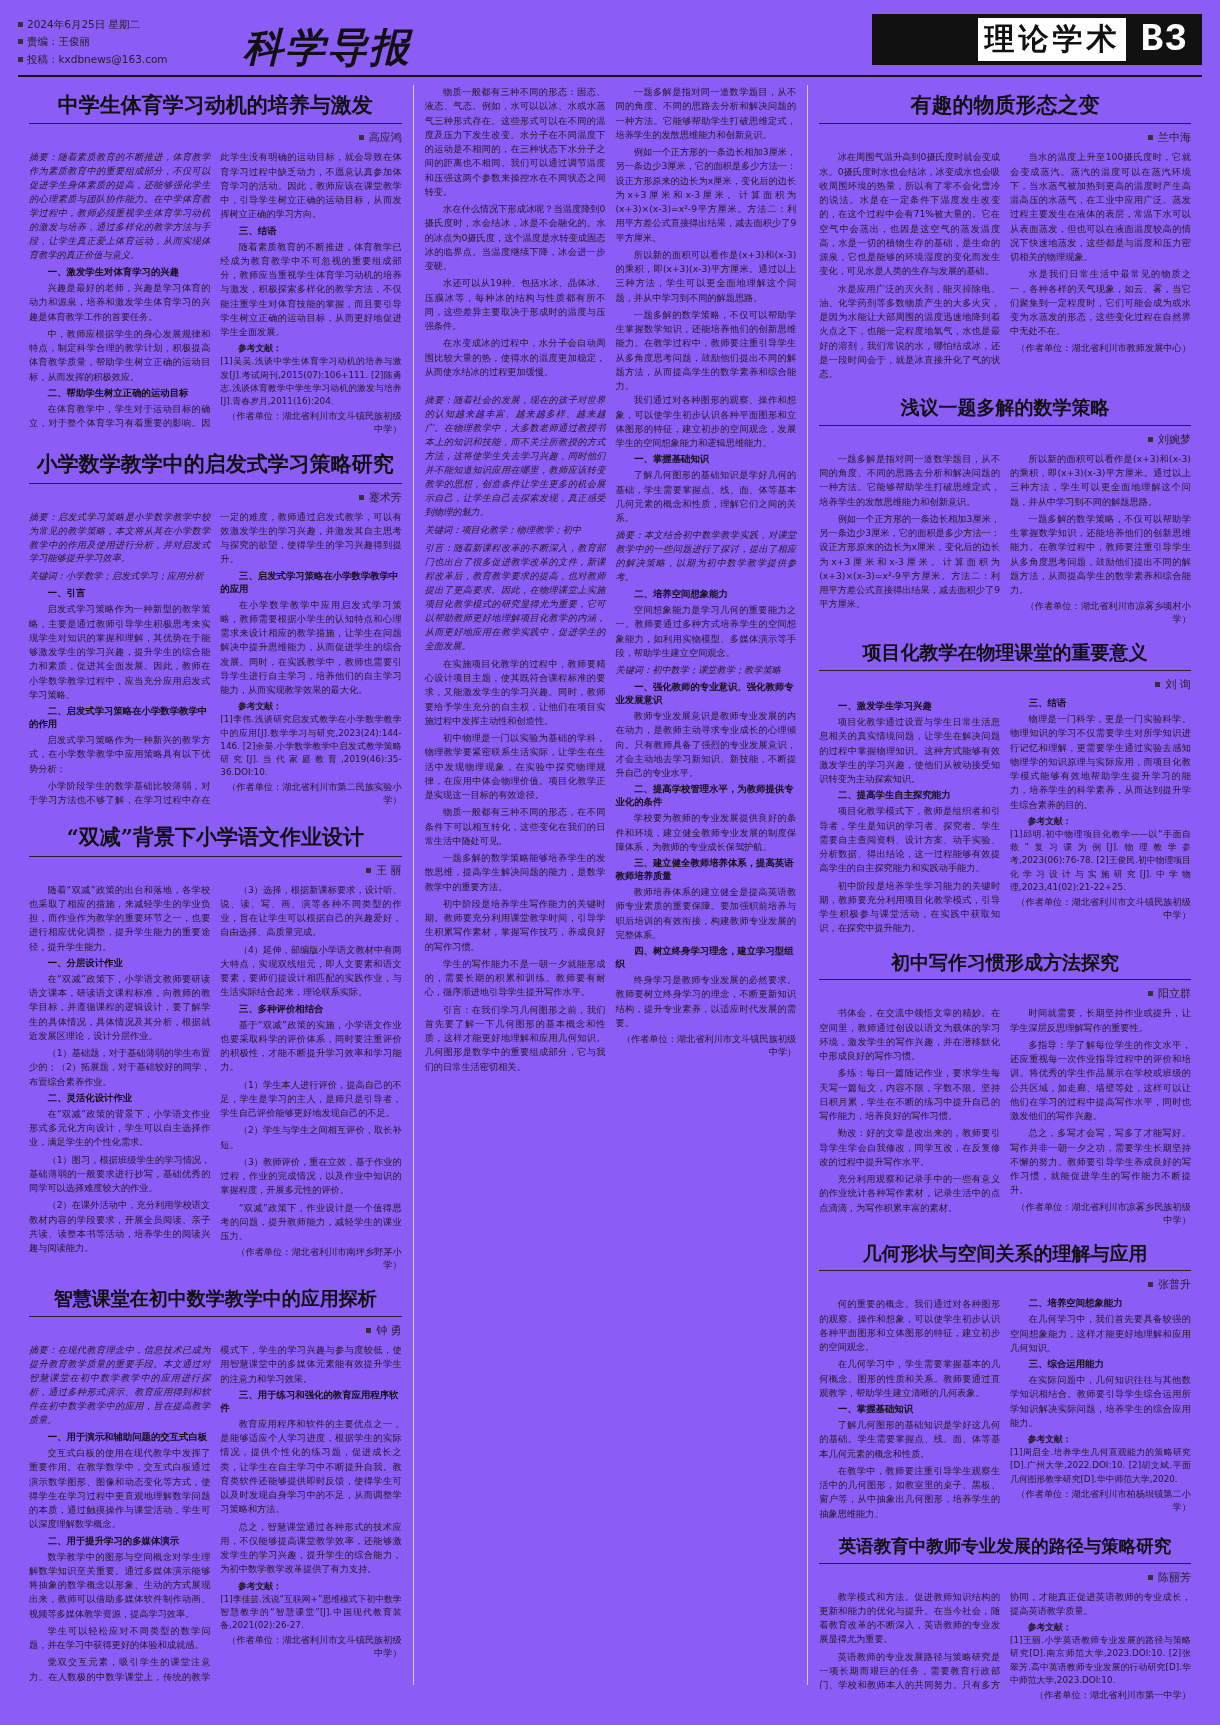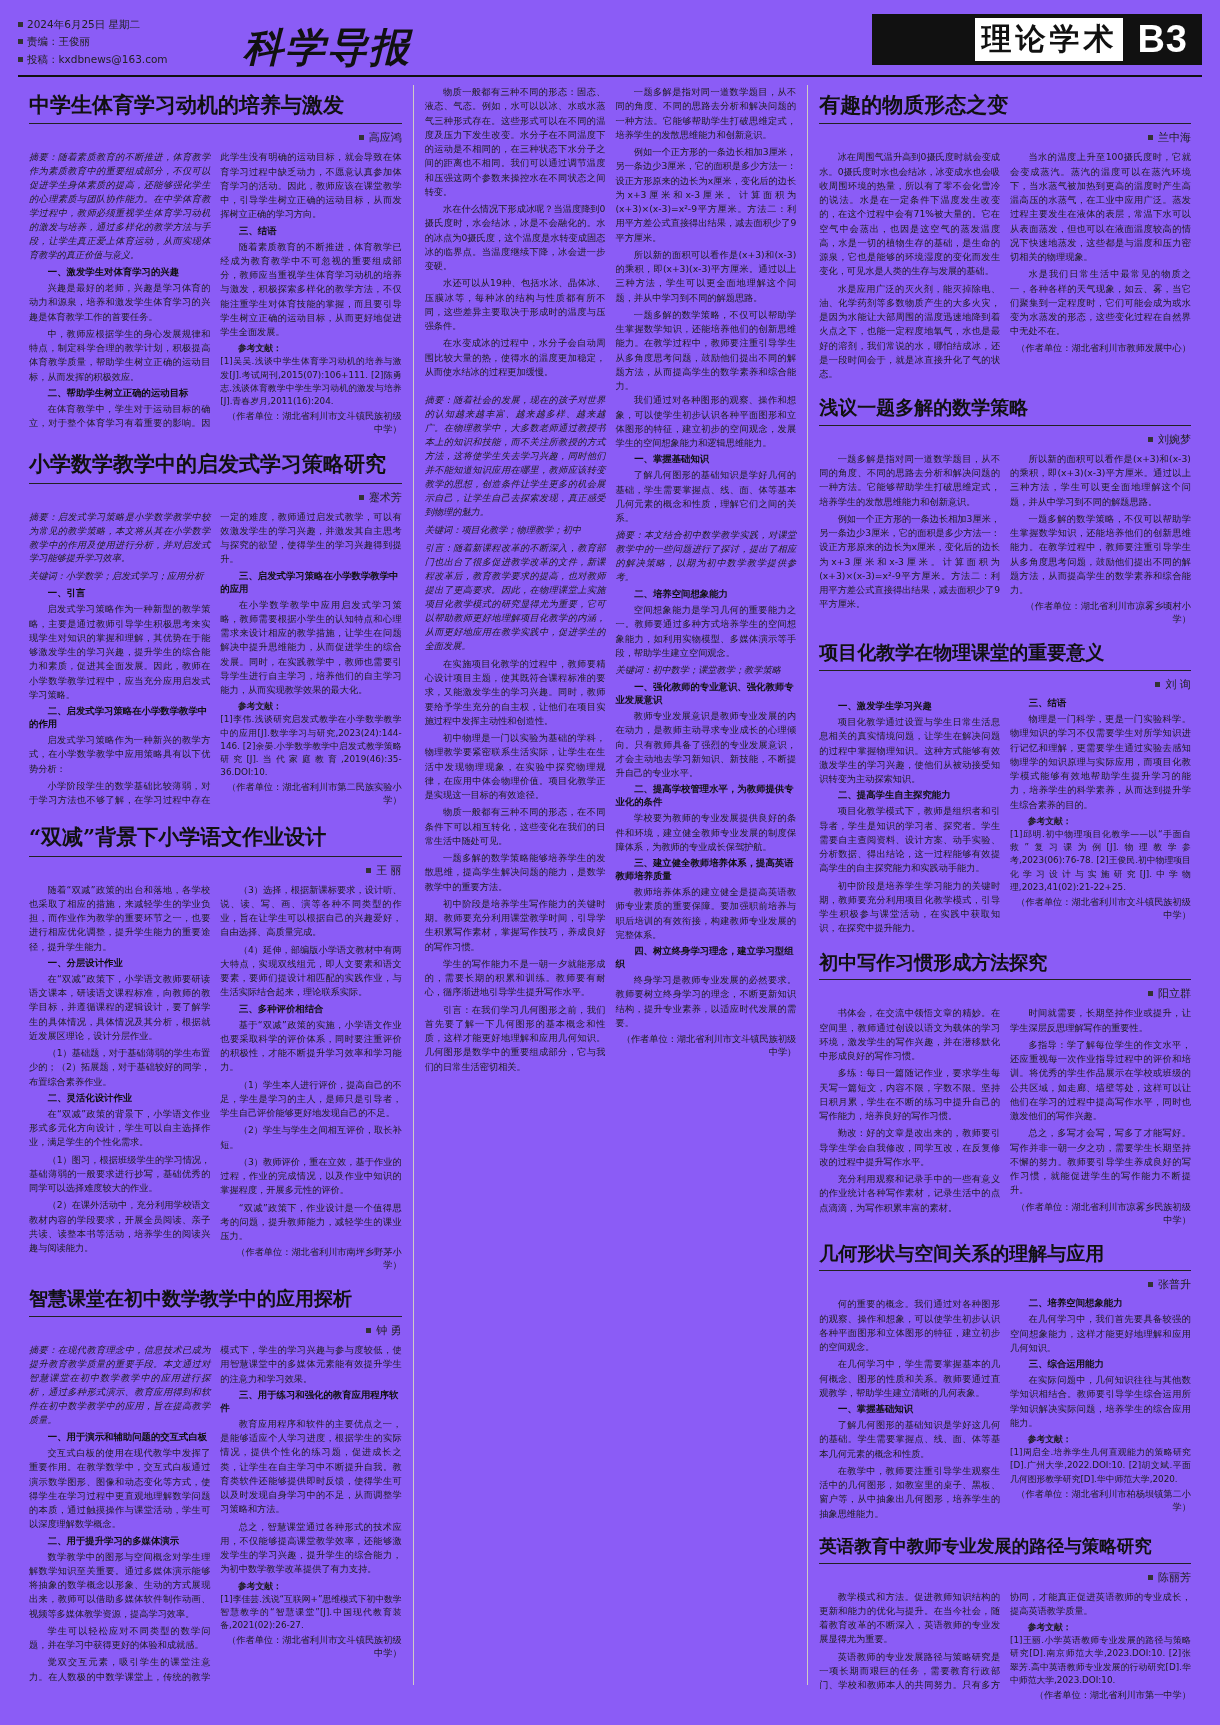--- a/index.html
+++ b/index.html
@@ -49,21 +49,21 @@
     min-width:330px;
     justify-content:flex-end;
   }
   .section-name {
     font-family:"DejaVu Serif", serif;
     font-weight:bold; font-size:30px; letter-spacing:4px;
     background:#fff; color:#111;
     padding:1px 6px;
   }
   .section-code {
-    font-family:Liberation Sans, sans-serif;
+    font-family:Liberation Mono, monospace;
     font-weight:bold; font-size:38px; letter-spacing:1px; color:#fff;
     padding-left:8px;
   }
 
   
   .cols {
     display:flex;
     gap:0px;
     height:1600px;
   }
@@ -72,20 +72,21 @@
     padding:0 11px;
     position:relative;
   }
   .col + .col { border-left:1px solid #cfcbc5; }
 
   .article { margin-bottom:14px; }
 
   .headline {
     font-family:"DejaVu Serif", serif;
     font-weight:bold;
+    text-align:center;
     color:#111;
     line-height:1.3;
     margin:6px 0 5px 0;
   }
   .h-lg { font-size:21px; }
   .h-md { font-size:19px; }
   .h-sm { font-size:17.5px; }
 
   .rule {
     border:0; border-top:1px solid #222;

